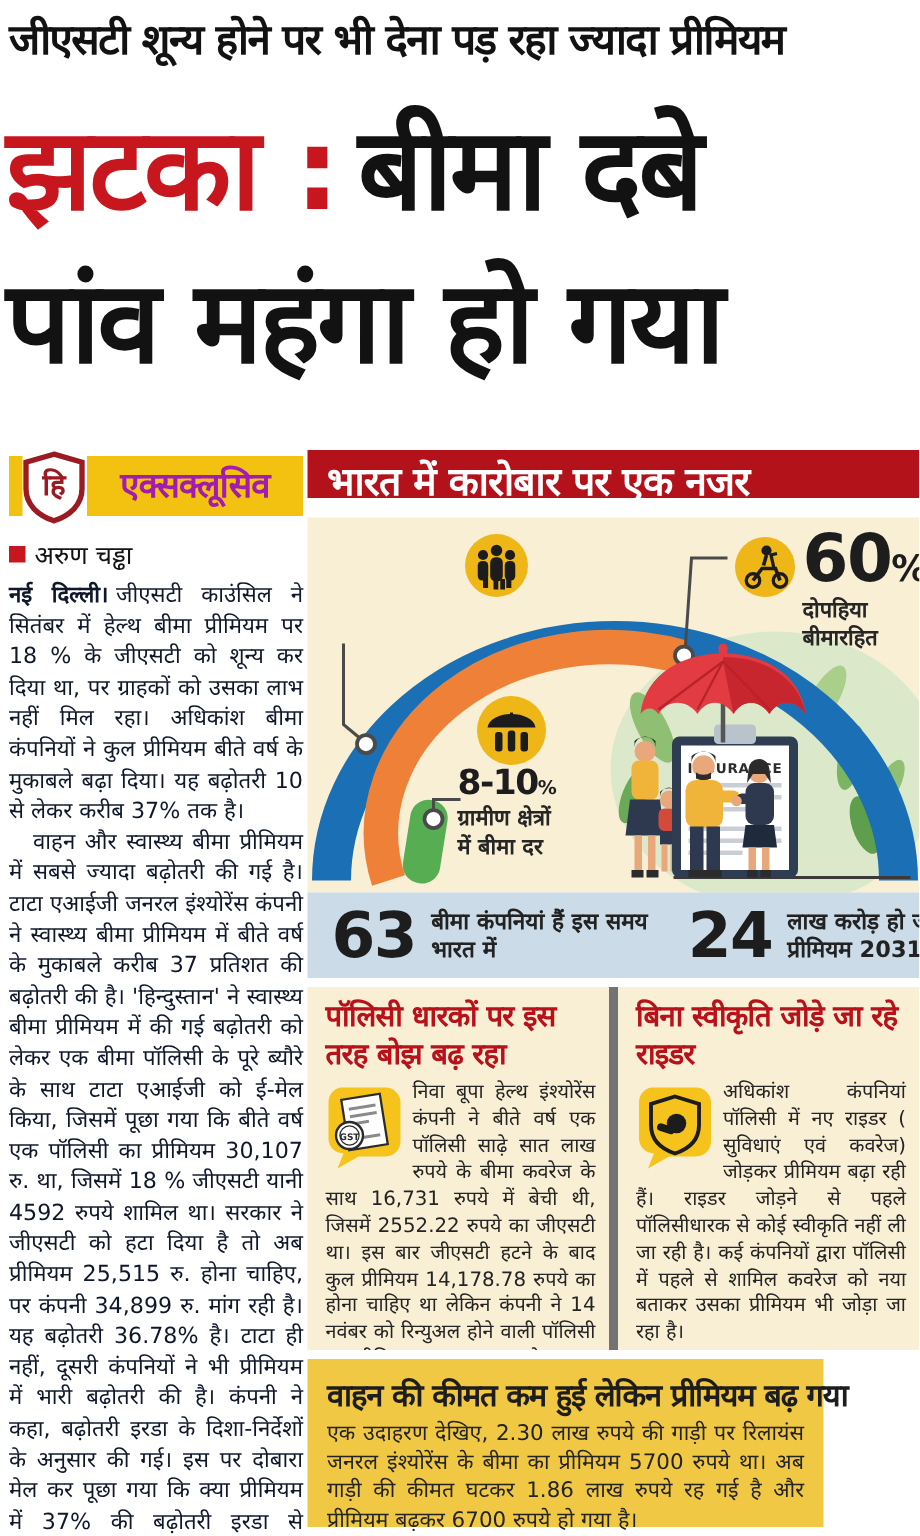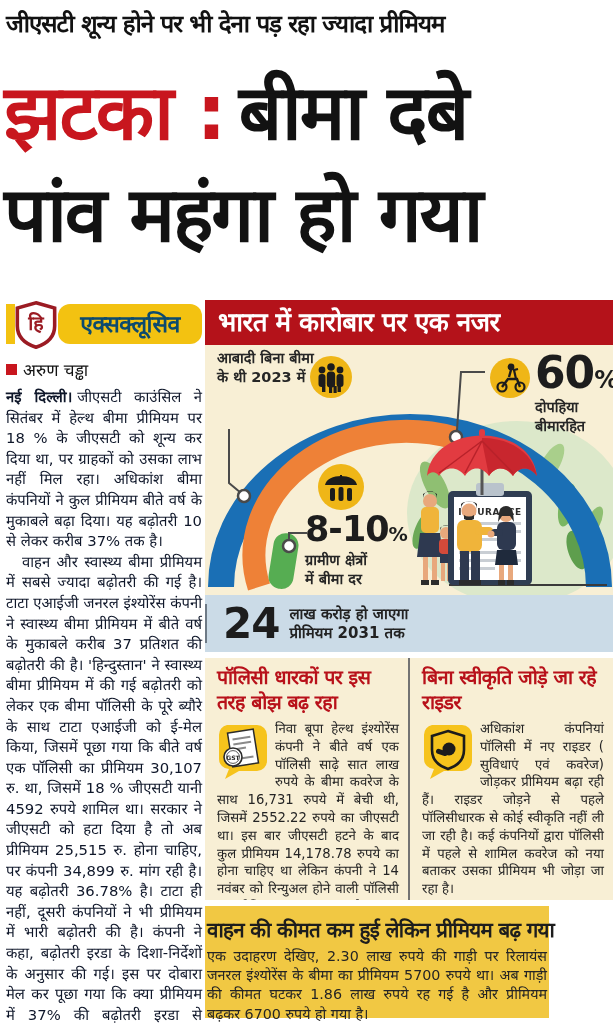--- a/index.html
+++ b/index.html
@@ -1,71 +1,71 @@
 <!DOCTYPE html>
 <html><head>
 <meta charset="utf-8">
 <style>
   html,body{margin:0;padding:0;background:#fff;}
   .page{position:relative;width:613px;height:1024px;background:#fff;overflow:hidden;
         font-family:"DejaVu Sans","Liberation Sans",sans-serif;color:#1c1c1c;}
 
   
-  .kicker{position:absolute;left:6px;top:6px;width:604px;font-size:24px;font-weight:700;
+  .kicker{position:absolute;left:6px;top:6px;width:604px;font-size:28px;font-weight:700;
           letter-spacing:-1px;color:#121212;white-space:nowrap;}
   .headline{position:absolute;left:4px;top:62px;width:606px;font-size:76px;font-weight:800;
             line-height:102px;letter-spacing:-2px;color:#121212;}
   .headline .accent{color:#c8161e;}
   .headline .rest{margin-left:14px;}
 
   
   .left-col{position:absolute;left:6px;top:300px;width:196px;}
   .badge-row{position:relative;height:50px;}
   .badge-strip{position:absolute;left:0;top:4px;width:9px;height:40px;background:#f3c211;}
   .badge-shield{position:absolute;left:6px;top:0;}
   .badge-label{position:absolute;left:52px;top:4px;width:144px;height:40px;background:#f3c211;
-               color:#0c4a6e;font-weight:700;font-size:23px;line-height:40px;text-align:center;
-               letter-spacing:-0.5px;border-radius:12px;}
+               color:#a21caf;font-weight:700;font-size:23px;line-height:40px;text-align:center;
+               letter-spacing:-0.5px;}
   .byline-row{margin-top:8px;display:flex;align-items:center;gap:6px;font-weight:400;
               font-size:17px;color:#121212;}
   .byline-square{width:11px;height:11px;background:#c8161e;flex:0 0 auto;}
   .body-text{margin:6px 0 0 0;font-size:14.8px;line-height:20.6px;text-align:justify;color:#0f172a;}
   .body-text .dateline{font-weight:700;margin-right:5px;}
   .para2{margin:0;text-indent:16px;}
 
   
   .panel{position:absolute;left:205px;top:300px;width:408px;height:718px;}
-  .panel-header{position:absolute;left:0;top:0;width:408px;height:45px;background:#b4121a;
+  .panel-header{position:absolute;left:0;top:0;width:408px;height:32px;background:#b4121a;
                 color:#fff;font-weight:700;font-size:26px;line-height:45px;padding-left:13px;
                 box-sizing:border-box;letter-spacing:-0.5px;}
   .canvas{position:absolute;left:0;top:45px;width:408px;height:250px;background:#f8efd5;}
   .canvas svg.art{position:absolute;left:0;top:0;}
   .stat{position:absolute;color:#1d1d1d;z-index:2;}
   .stat-num{font-weight:700;letter-spacing:-1px;color:#1d1d1d;}
   .stat-num .pct{font-size:55%;font-weight:700;}
   .stat-label{font-weight:700;font-size:14.5px;line-height:18.5px;color:#262626;}
   .icon-circle{position:absolute;z-index:2;}
 
   .stats-row{position:absolute;left:0;top:295px;width:408px;height:57px;background:#cbdbe7;
              display:flex;align-items:stretch;}
   .stats-cell{flex:1;display:flex;align-items:center;gap:10px;padding-left:16px;}
   .stats-big{font-size:42px;font-weight:700;letter-spacing:-1px;color:#1d1d1d;}
   .stats-lbl{font-size:15px;font-weight:700;line-height:19px;color:#222;width:155px;}
   .stats-divider{width:2px;background:#6e7a86;margin:9px 0;}
 
   .boxes{position:absolute;left:0;top:358px;width:408px;height:242px;background:#f8efd5;
          display:flex;box-sizing:border-box;justify-content:flex-end;}
   .box{flex:1;padding:8px 9px 6px 12px;box-sizing:border-box;overflow:hidden;}
-  .box + .box{border-left:2px solid #737373;}
+  .box + .box{border-left:6px solid #737373;}
   .box-heading{color:#b8111a;font-weight:700;font-size:19.5px;line-height:24.5px;letter-spacing:-0.5px;}
   .box-body{margin-top:5px;font-size:13.2px;line-height:17.8px;text-align:justify;color:#242424;}
   .box-icon{float:left;width:52px;height:58px;margin:3px 6px 2px 0;}
 
   .vehicle{position:absolute;left:0;top:606px;width:344px;height:112px;background:#f1c843;
-           padding:9px 2px;box-sizing:border-box;}
+           padding:9px 13px;box-sizing:border-box;}
   .vehicle-heading{font-weight:700;font-size:20.5px;color:#1d1d1d;letter-spacing:-0.7px;white-space:nowrap;}
   .vehicle-body{margin-top:4px;font-size:14.3px;line-height:19.2px;color:#242424;text-align:justify;}
 </style>
 </head>
 <body>
 
 <div class="page">
 
   <div class="kicker">जीएसटी शून्य होने पर भी देना पड़ रहा ज्यादा प्रीमियम</div>
 
@@ -189,24 +189,20 @@
           <path d="M222 131 C228 77 326 77 332 131 C325 121 314 121 308 131 C301 121 290 121 284 131 C277 121 266 121 260 131 C253 121 240 121 234 131 C231 126 225 126 222 131 Z" fill="#e23b41"></path>
           <path d="M277 93 C306 93 328 108 332 131 C325 121 314 121 308 131 C301 121 290 121 284 131 L277 96 Z" fill="#c8262e"></path>
           <line x1="277" y1="96" x2="234" y2="128" stroke="#b8222a" stroke-width="1.5"></line>
           <line x1="277" y1="96" x2="260" y2="128" stroke="#b8222a" stroke-width="1.5"></line>
           <line x1="277" y1="96" x2="308" y2="128" stroke="#b8222a" stroke-width="1.5"></line>
           <rect x="274" y="84" width="6" height="8" rx="3" fill="#e23b41"></rect>
         </g>
       </svg>
 
       <div class="stat" style="left:12px;top:4px;">
-        <div class="stat-label">
-          <span>आबादी बिना बीमा</span><br>
-          <span>के थी 2023 में</span>
-        </div>
       </div>
       <svg class="icon-circle" style="left:104px;top:10px;" width="44" height="44" viewBox="0 0 44 44">
         <circle cx="22" cy="22" r="21" fill="#efb617"></circle>
         <circle cx="13" cy="15" r="3.4" fill="#1c1c1c"></circle>
           <rect x="9.5" y="19" width="7" height="13" rx="3" fill="#1c1c1c"></rect>
         <circle cx="22" cy="12" r="3.8" fill="#1c1c1c"></circle>
           <rect x="17.8" y="16.5" width="8.4" height="16" rx="3.5" fill="#1c1c1c"></rect>
         <circle cx="31" cy="15" r="3.4" fill="#1c1c1c"></circle>
           <rect x="27.5" y="19" width="7" height="13" rx="3" fill="#1c1c1c"></rect>
         <rect x="13" y="30" width="3.4" height="7" fill="#1c1c1c"></rect>
@@ -234,29 +230,33 @@
 
       <svg class="icon-circle" style="left:112px;top:118px;" width="48" height="48" viewBox="0 0 48 48">
         <circle cx="24" cy="24" r="23" fill="#efb617"></circle>
         <path d="M8 22 C10 10 38 10 40 22 Z" fill="#1c1c1c"></path>
         <line x1="24" y1="12" x2="24" y2="20" stroke="#1c1c1c" stroke-width="2"></line>
         <rect x="13" y="25" width="5" height="13" rx="2" fill="#1c1c1c"></rect>
         <rect x="21.5" y="24" width="5" height="14" rx="2" fill="#1c1c1c"></rect>
         <rect x="30" y="25" width="5" height="13" rx="2" fill="#1c1c1c"></rect>
       </svg>
       <div class="stat" style="left:100px;top:164px;">
-        <div class="stat-num" style="font-size:35px;"><span>8-10</span><span class="pct">%</span></div>
+        <div class="stat-num" style="font-size:23px;"><span>8-10</span><span class="pct">%</span></div>
         <div class="stat-label" style="margin-top:2px;">
           <span>ग्रामीण क्षेत्रों</span><br>
           <span>में बीमा दर</span>
         </div>
       </div>
     </div>
 
     <div class="stats-row">
+      <div class="stats-cell">
+        <span class="stats-big">63</span>
+        <span class="stats-lbl">बीमा कंपनियां हैं इस समय भारत में</span>
+      </div>
       <div class="stats-divider"></div>
       <div class="stats-cell">
         <span class="stats-big">24</span>
         <span class="stats-lbl">लाख करोड़ हो जाएगा प्रीमियम 2031 तक</span>
       </div>
     </div>
 
     <div class="boxes">
 
       <div class="box">

